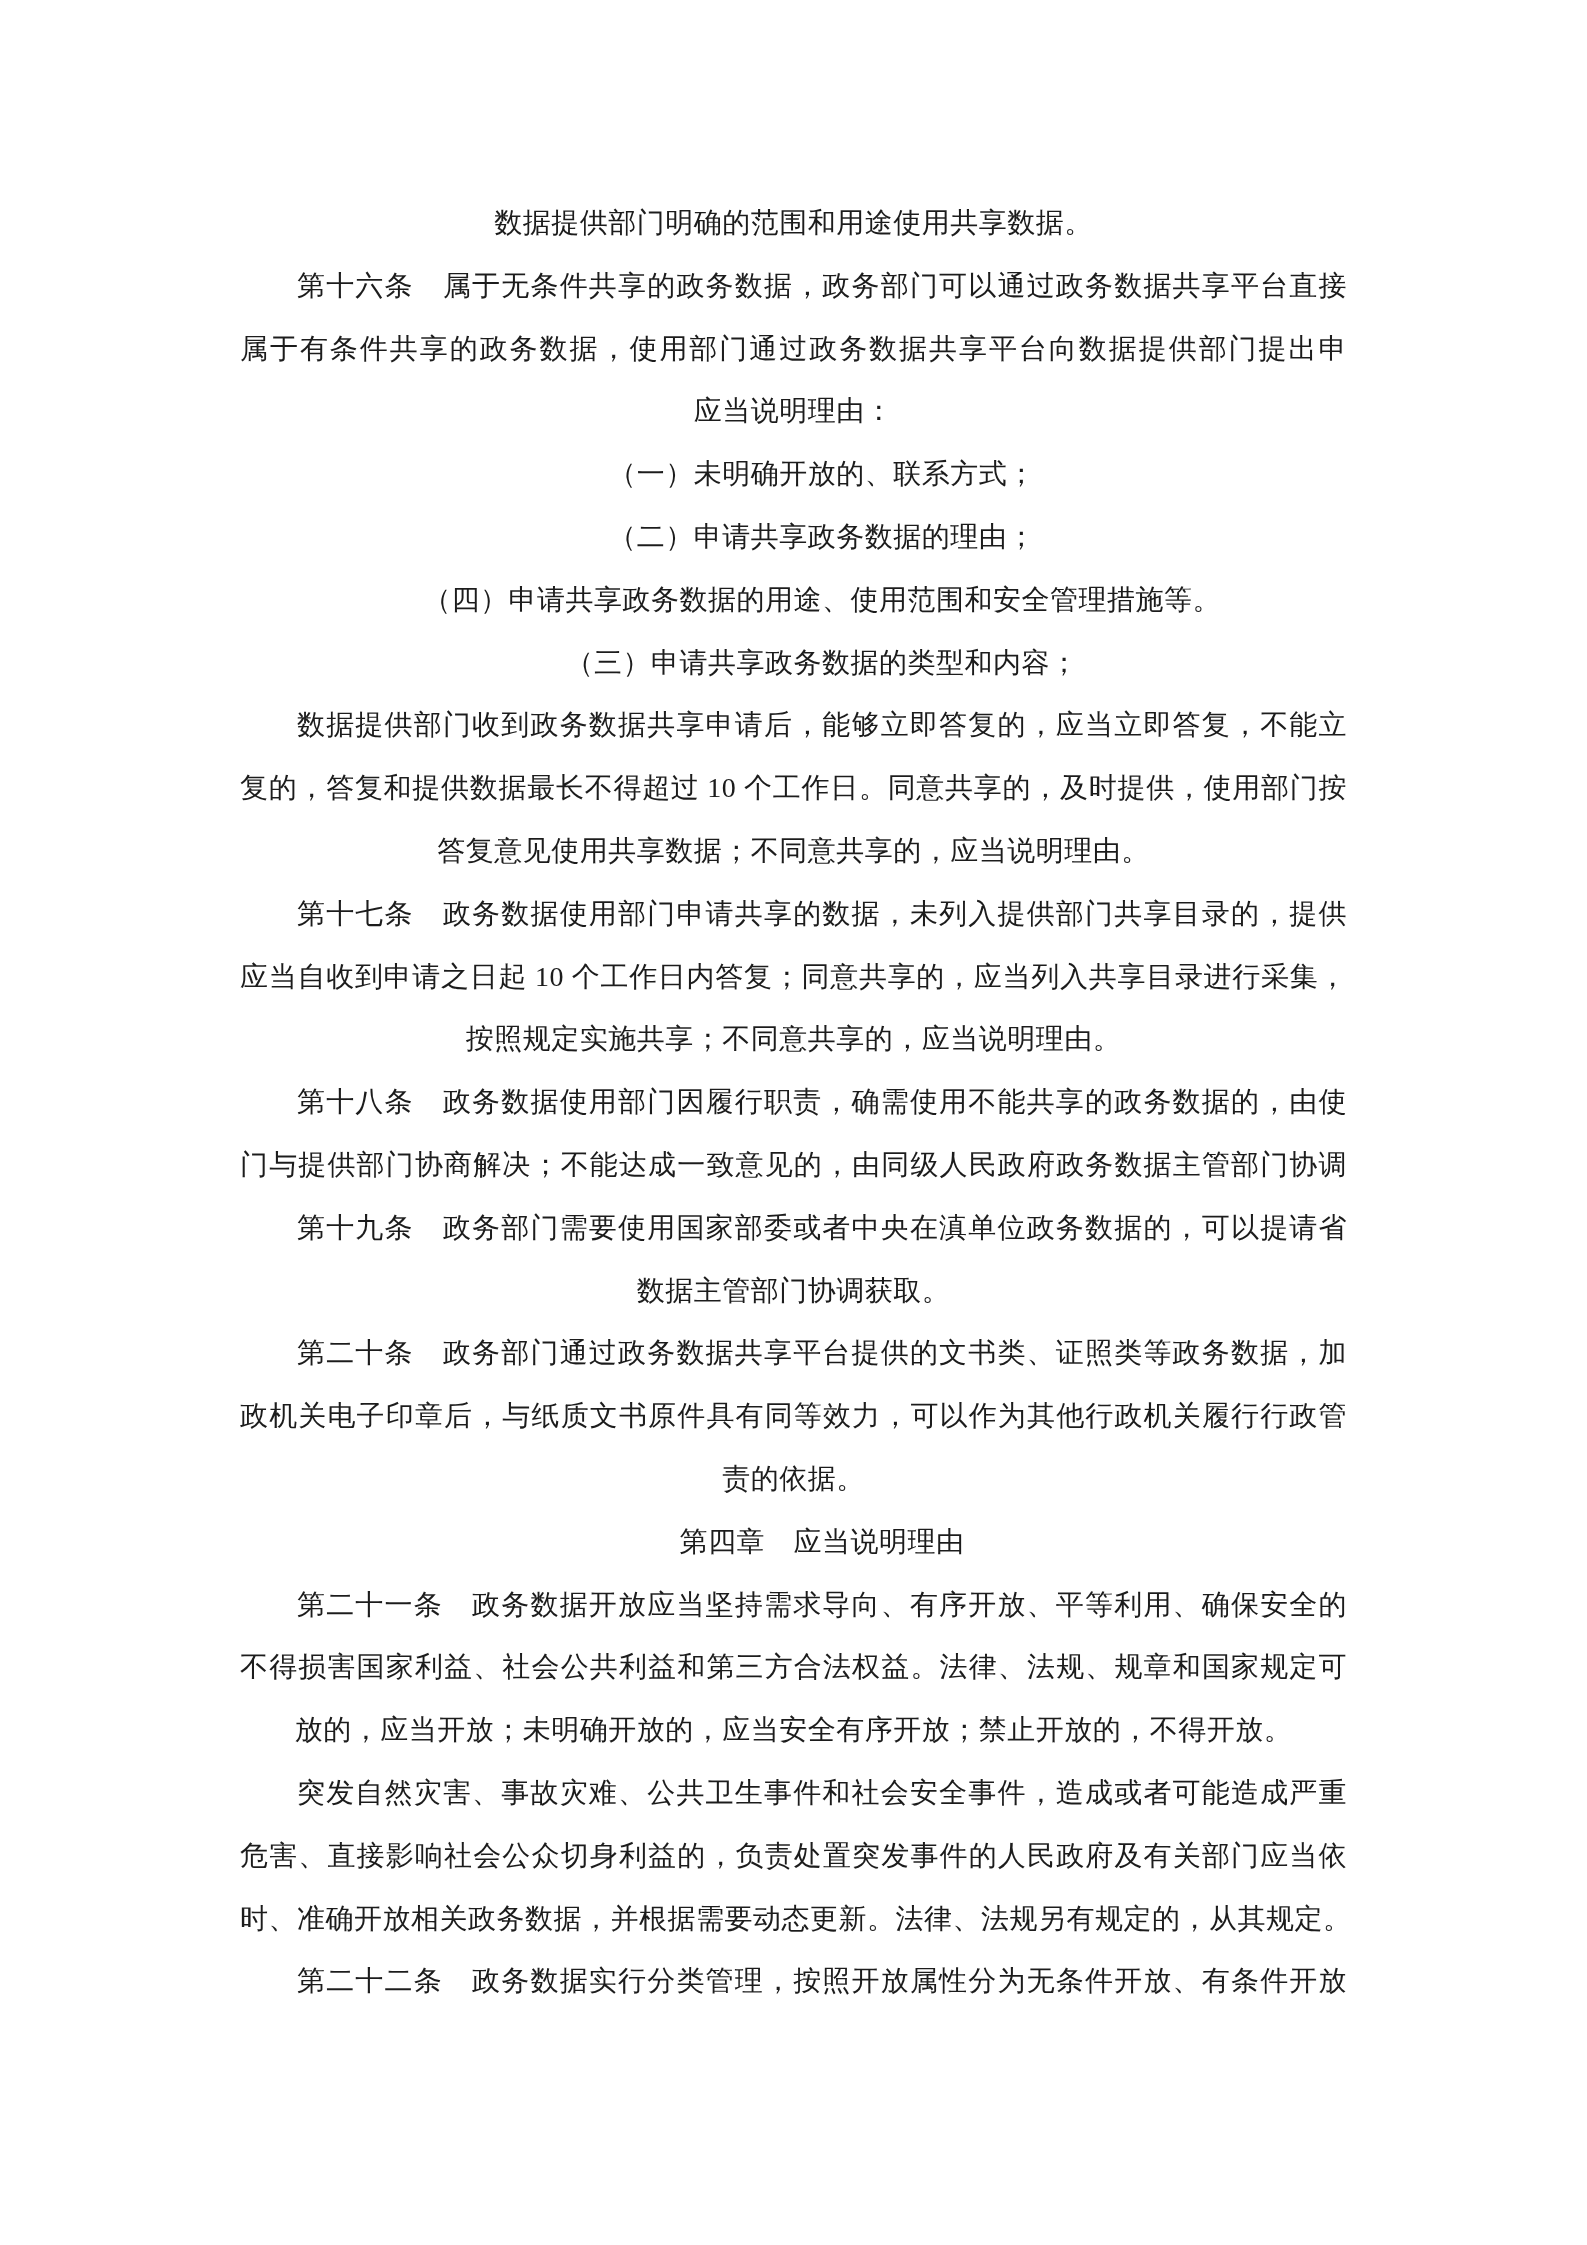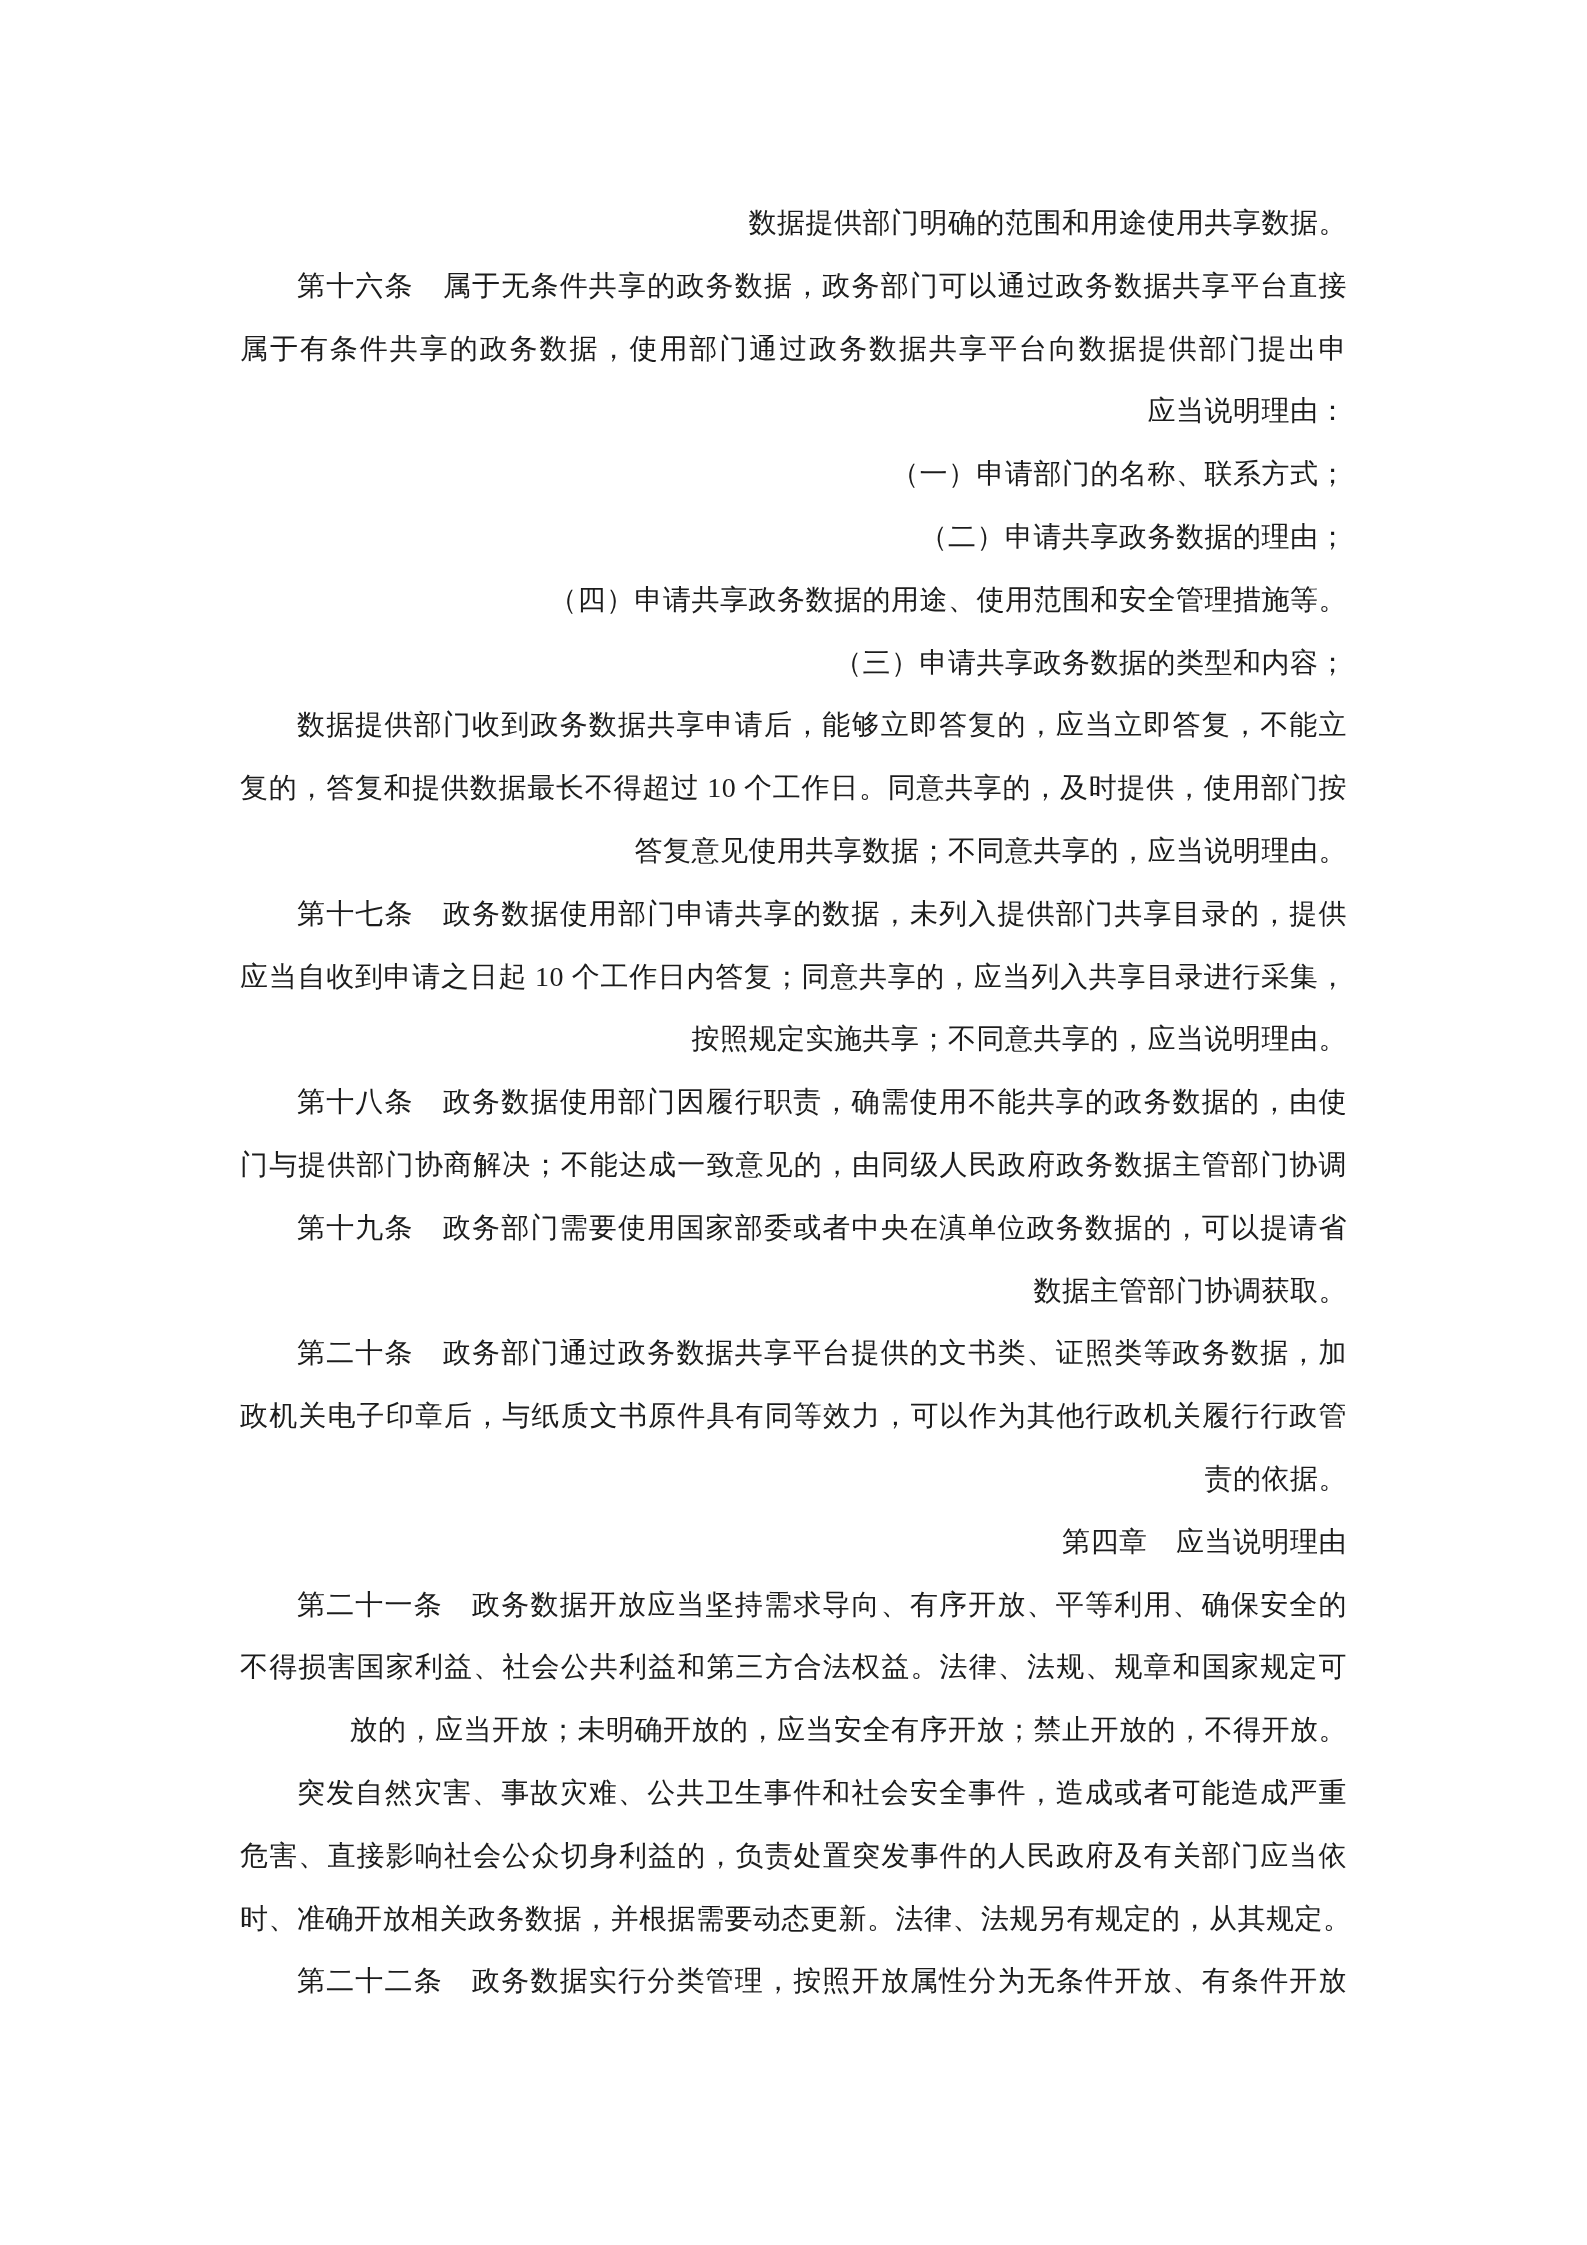--- a/index.html
+++ b/index.html
@@ -27,21 +27,21 @@
     top: 192px;
     width: 1107px;
     color: #1c1c1c;
   }
   .line {
     height: 62.8px;
     line-height: 62.8px;
     font-size: 28px;
     letter-spacing: 0.5px;
     white-space: nowrap;
-    text-align: right;
+    text-align: center;
   }
   .line.justify {
     white-space: normal;
     text-align: justify;
     text-align-last: justify;
     text-justify: inter-character;
     overflow: hidden;
   }
   .line.indent {
     text-indent: 57px;
@@ -49,21 +49,21 @@
 </style>
 </head>
 <body style="background: rgb(255, 255, 255);">
 
 <div class="page">
   <div class="text-block" id="text-block" style="color: rgb(28, 28, 28);">
       <div class="line">数据提供部门明确的范围和用途使用共享数据。</div>
       <div class="line indent justify">第十六条　属于无条件共享的政务数据，政务部门可以通过政务数据共享平台直接获取；</div>
       <div class="line justify">属于有条件共享的政务数据，使用部门通过政务数据共享平台向数据提供部门提出申请，申</div>
       <div class="line">应当说明理由：</div>
-      <div class="line indent">（一）申请部门的名称、联系方式；</div>
+      <div class="line indent">（一）未明确开放的、联系方式；</div>
       <div class="line indent">（二）申请共享政务数据的理由；</div>
       <div class="line indent">（四）申请共享政务数据的用途、使用范围和安全管理措施等。</div>
       <div class="line indent">（三）申请共享政务数据的类型和内容；</div>
       <div class="line indent justify">数据提供部门收到政务数据共享申请后，能够立即答复的，应当立即答复，不能立即答</div>
       <div class="line justify">复的，答复和提供数据最长不得超过 10 个工作日。同意共享的，及时提供，使用部门按照</div>
       <div class="line">答复意见使用共享数据；不同意共享的，应当说明理由。</div>
       <div class="line indent justify">第十七条　政务数据使用部门申请共享的数据，未列入提供部门共享目录的，提供部门</div>
       <div class="line justify">应当自收到申请之日起 10 个工作日内答复；同意共享的，应当列入共享目录进行采集，并</div>
       <div class="line">按照规定实施共享；不同意共享的，应当说明理由。</div>
       <div class="line indent justify">第十八条　政务数据使用部门因履行职责，确需使用不能共享的政务数据的，由使用部</div>

